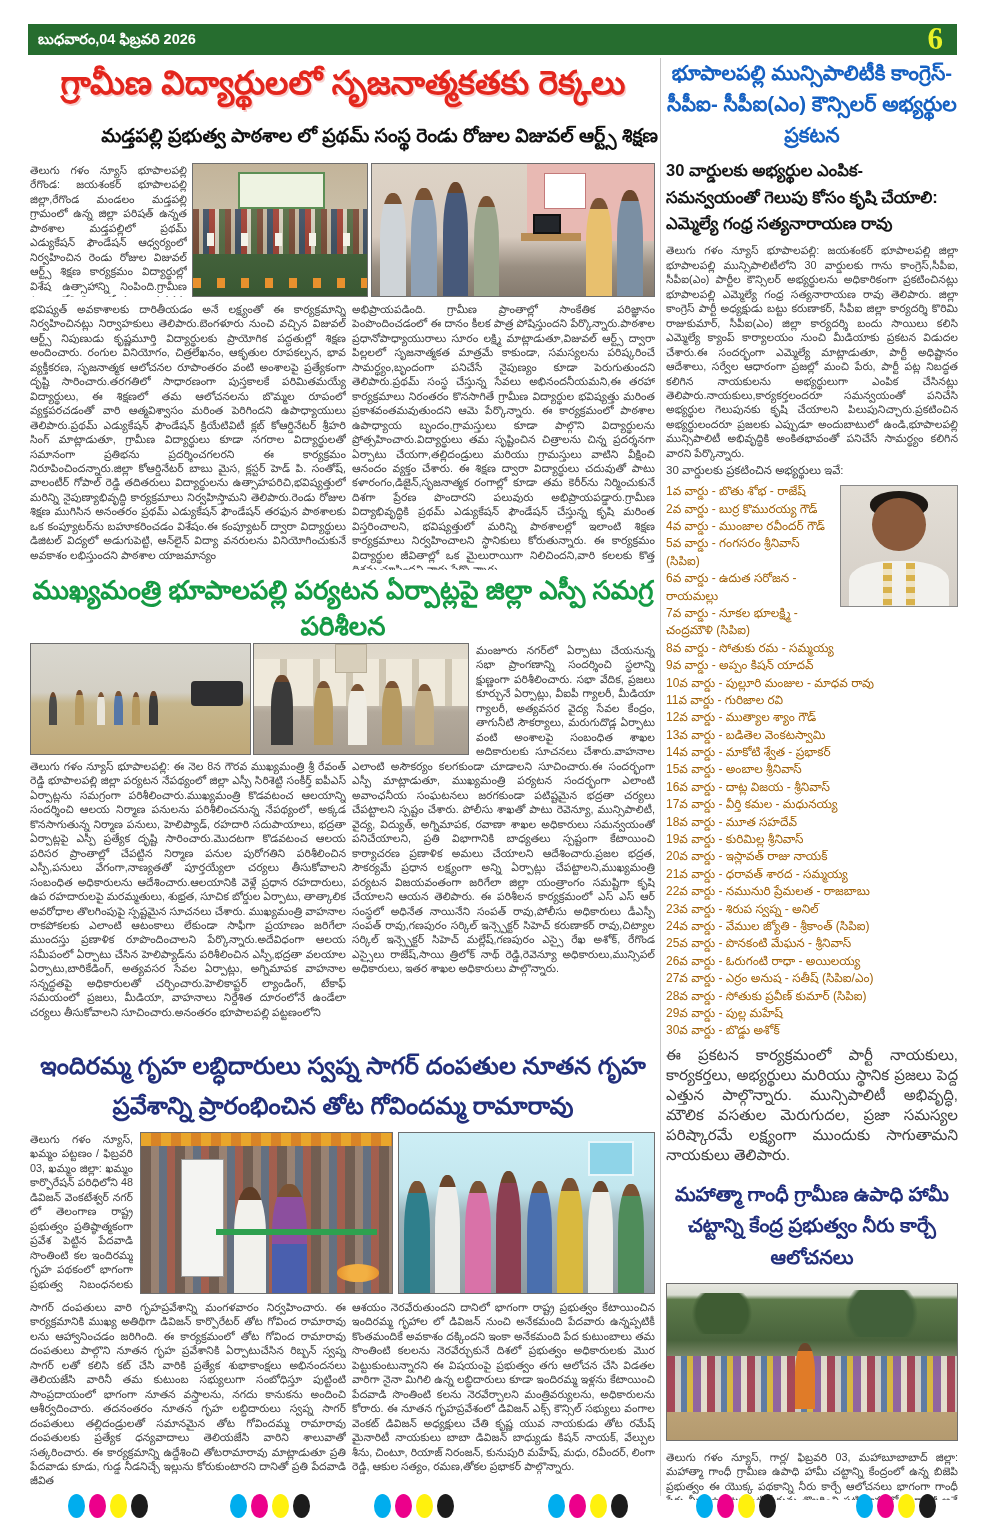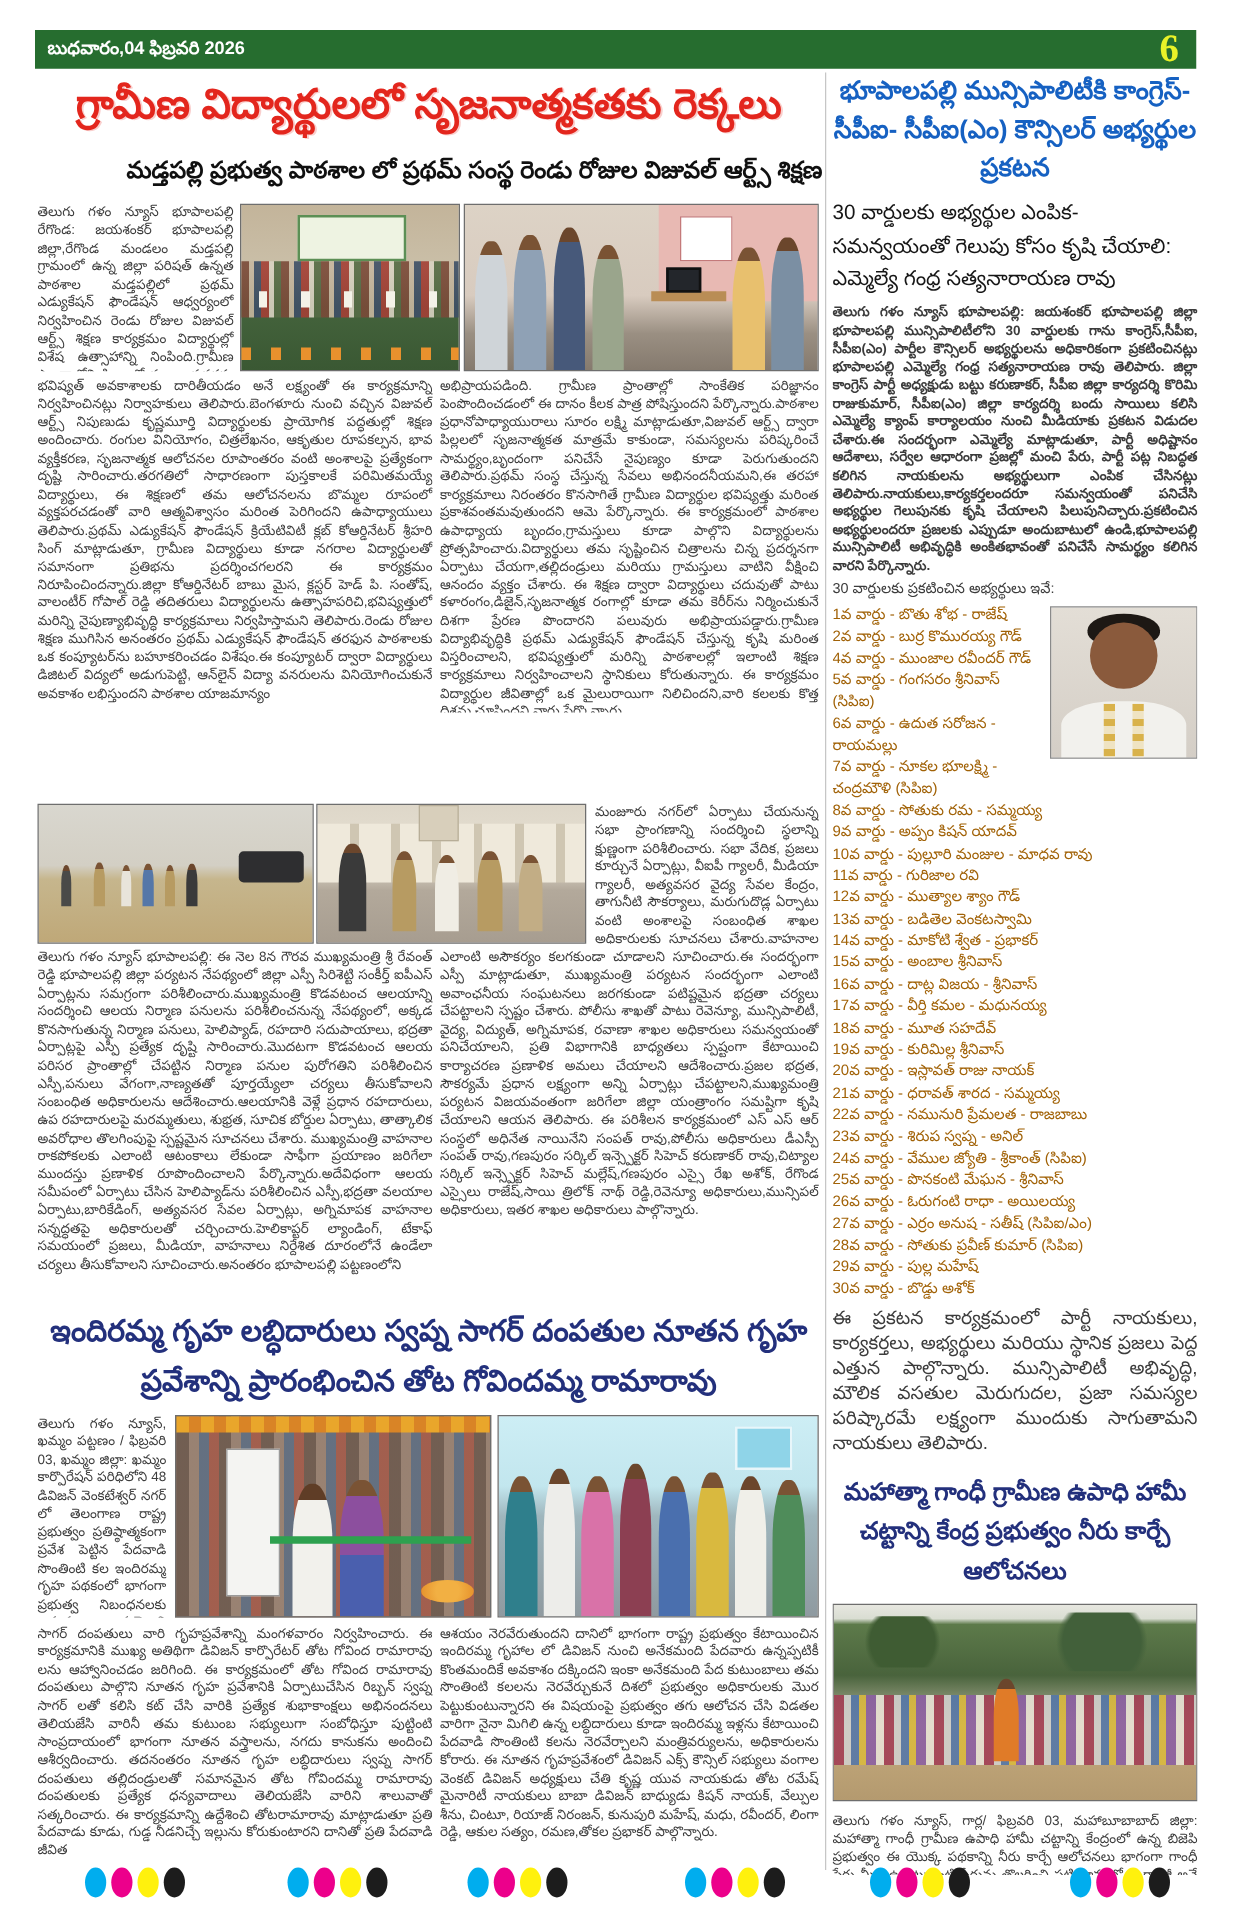--- a/index.html
+++ b/index.html
@@ -47,22 +47,22 @@
     background:linear-gradient(180deg,#d9d7cf 0%,#d3cfc4 44%,#c6b68d 54%,#bfa878 100%);}
   .p-a2-2{left:253px;top:643px;width:216px;height:112px;
     background:linear-gradient(180deg,#ded7c9 0%,#e6e0d2 40%,#b3a99b 62%,#a79d90 100%);}
   .p-a3-1{left:140px;top:1132px;width:253px;height:162px;background:#8d7668;}
   .p-a3-2{left:398px;top:1132px;width:257px;height:162px;
     background:linear-gradient(180deg,#cdeef5 0%,#c2e6ee 35%,#9fb6bd 50%,#8f9aa0 100%);}
   .person{border-radius:45% 45% 0 0;}
   
   .rcol{position:absolute;left:666px;top:58px;width:292px;height:1442px;overflow:hidden;}
   .rc-head{font-size:20.5px;line-height:1.5;font-weight:bold;color:var(--headline-blue);text-align:center;}
-  .rc-sub{margin-top:7px;font-size:16.5px;line-height:1.6;font-weight:normal;color:#161616;}
-  .rc-par{margin-top:7px;font-size:10.8px;line-height:1.34;text-align:justify;color:var(--body-text);font-weight:bold;}
+  .rc-sub{margin-top:7px;font-size:16.5px;line-height:1.6;font-weight:bold;color:#161616;}
+  .rc-par{margin-top:7px;font-size:10.8px;line-height:1.34;text-align:justify;color:var(--body-text);}
   .rc-listintro{margin-top:4px;font-size:11.5px;color:var(--body-text);}
   .rc-wards{margin-top:3px;overflow:hidden;}
   .portrait{float:right;width:118px;height:122px;margin:2px 0 4px 7px;border:1px solid #8a8a8a;position:relative;
     background:linear-gradient(180deg,#e3ded6 0%,#d4cec6 100%);overflow:hidden;}
   .portrait span{position:absolute;display:block;}
   .ward-item{font-size:12px;line-height:1.45;color:#a16207;}
   .rc-close{margin-top:5px;font-size:15px;line-height:1.34;text-align:justify;color:var(--body-text);}
   .rc-head2{margin-top:14px;font-size:19.5px;line-height:1.6;font-weight:bold;color:var(--headline-navy);text-align:center;}
   .rc-photo{position:relative;margin-top:10px;width:100%;height:158px;border:1px solid #6e6e6e;overflow:hidden;
     background:linear-gradient(180deg,#e7e7e0 0%,#d9ddd2 7%,#5d7a4a 10%,#49633c 36%,#7d8a6a 47%,#c4aa7d 62%,#b49a6f 100%);}
@@ -105,20 +105,21 @@
     <span class="person" style="left:14%;bottom:0;width:9%;height:82%;background:linear-gradient(180deg,#7a5334 0 11%,#8fa1b5 11% 100%);"></span>
     <span class="person" style="left:25%;bottom:0;width:9%;height:86%;background:linear-gradient(180deg,#6b462c 0 10%,#47597a 10% 100%);"></span>
     <span class="person" style="left:36%;bottom:0;width:9%;height:76%;background:linear-gradient(180deg,#7a5334 0 11%,#9aa58c 11% 100%);"></span>
     <span class="person" style="left:76%;bottom:0;width:9%;height:74%;background:linear-gradient(180deg,#7a5334 0 11%,#e8c06e 11% 100%);"></span>
     <span class="person" style="left:87%;bottom:0;width:9%;height:80%;background:linear-gradient(180deg,#6b462c 0 10%,#7b8fa3 10% 100%);"></span>
   </div>
 
   <div class="txt a1-left">భవిష్యత్ అవకాశాలకు దారితీయడం అనే లక్ష్యంతో ఈ కార్యక్రమాన్ని నిర్వహించినట్లు నిర్వాహకులు తెలిపారు.బెంగళూరు నుంచి వచ్చిన విజువల్ ఆర్ట్స్ నిపుణుడు కృష్ణమూర్తి విద్యార్థులకు ప్రాయోగిక పద్ధతుల్లో శిక్షణ అందించారు. రంగుల వినియోగం, చిత్రలేఖనం, ఆకృతుల రూపకల్పన, భావ వ్యక్తీకరణ, సృజనాత్మక ఆలోచనల రూపాంతరం వంటి అంశాలపై ప్రత్యేకంగా దృష్టి సారించారు.తరగతిలో సాధారణంగా పుస్తకాలకే పరిమితమయ్యే విద్యార్థులు, ఈ శిక్షణలో తమ ఆలోచనలను బొమ్మల రూపంలో వ్యక్తపరచడంతో వారి ఆత్మవిశ్వాసం మరింత పెరిగిందని ఉపాధ్యాయులు తెలిపారు.ప్రథమ్ ఎడ్యుకేషన్ ఫౌండేషన్ క్రియేటివిటీ క్లబ్ కోఆర్డినేటర్ శ్రీహరి సింగ్ మాట్లాడుతూ, గ్రామీణ విద్యార్థులు కూడా నగరాల విద్యార్థులతో సమానంగా ప్రతిభను ప్రదర్శించగలరని ఈ కార్యక్రమం నిరూపించిందన్నారు.జిల్లా కోఆర్డినేటర్ బాబు మైస, క్లస్టర్ హెడ్ పి. సంతోష్, వాలంటీర్ గోపాల్ రెడ్డి తదితరులు విద్యార్థులను ఉత్సాహపరిచి,భవిష్యత్తులో మరిన్ని నైపుణ్యాభివృద్ధి కార్యక్రమాలు నిర్వహిస్తామని తెలిపారు.రెండు రోజుల శిక్షణ ముగిసిన అనంతరం ప్రథమ్ ఎడ్యుకేషన్ ఫౌండేషన్ తరఫున పాఠశాలకు ఒక కంప్యూటర్‌ను బహూకరించడం విశేషం.ఈ కంప్యూటర్ ద్వారా విద్యార్థులు డిజిటల్ విద్యలో అడుగుపెట్టి, ఆన్‌లైన్ విద్యా వనరులను వినియోగించుకునే అవకాశం లభిస్తుందని పాఠశాల యాజమాన్యం</div>
   <div class="txt a1-right">అభిప్రాయపడింది. గ్రామీణ ప్రాంతాల్లో సాంకేతిక పరిజ్ఞానం పెంపొందించడంలో ఈ దానం కీలక పాత్ర పోషిస్తుందని పేర్కొన్నారు.పాఠశాల ప్రధానోపాధ్యాయురాలు సూరం లక్ష్మి మాట్లాడుతూ,విజువల్ ఆర్ట్స్ ద్వారా పిల్లలలో సృజనాత్మకత మాత్రమే కాకుండా, సమస్యలను పరిష్కరించే సామర్థ్యం,బృందంగా పనిచేసే నైపుణ్యం కూడా పెరుగుతుందని తెలిపారు.ప్రథమ్ సంస్థ చేస్తున్న సేవలు అభినందనీయమని,ఈ తరహా కార్యక్రమాలు నిరంతరం కొనసాగితే గ్రామీణ విద్యార్థుల భవిష్యత్తు మరింత ప్రకాశవంతమవుతుందని ఆమె పేర్కొన్నారు. ఈ కార్యక్రమంలో పాఠశాల ఉపాధ్యాయ బృందం,గ్రామస్తులు కూడా పాల్గొని విద్యార్థులను ప్రోత్సహించారు.విద్యార్థులు తమ సృష్టించిన చిత్రాలను చిన్న ప్రదర్శనగా ఏర్పాటు చేయగా,తల్లిదండ్రులు మరియు గ్రామస్తులు వాటిని వీక్షించి ఆనందం వ్యక్తం చేశారు. ఈ శిక్షణ ద్వారా విద్యార్థులు చదువుతో పాటు కళారంగం,డిజైన్,సృజనాత్మక రంగాల్లో కూడా తమ కెరీర్‌ను నిర్మించుకునే దిశగా ప్రేరణ పొందారని పలువురు అభిప్రాయపడ్డారు.గ్రామీణ విద్యాభివృద్ధికి ప్రథమ్ ఎడ్యుకేషన్ ఫౌండేషన్ చేస్తున్న కృషి మరింత విస్తరించాలని, భవిష్యత్తులో మరిన్ని పాఠశాలల్లో ఇలాంటి శిక్షణ కార్యక్రమాలు నిర్వహించాలని స్థానికులు కోరుతున్నారు. ఈ కార్యక్రమం విద్యార్థుల జీవితాల్లో ఒక మైలురాయిగా నిలిచిందని,వారి కలలకు కొత్త దిశను చూపిందని వారు పేర్కొన్నారు.</div>
 
+  <div class="h-green">ముఖ్యమంత్రి భూపాలపల్లి పర్యటన ఏర్పాట్లపై జిల్లా ఎస్పీ సమగ్ర పరిశీలన</div>
 
   <div class="photo p-a2-1">
     <span class="person" style="left:8%;bottom:26%;width:4%;height:30%;background:linear-gradient(180deg,#6b462c 0 14%,#4a4a48 14% 100%);"></span>
     <span class="person" style="left:20%;bottom:26%;width:4%;height:32%;background:linear-gradient(180deg,#7a5334 0 14%,#b79b62 14% 100%);"></span>
     <span class="person" style="left:30%;bottom:26%;width:4%;height:30%;background:linear-gradient(180deg,#7a5334 0 14%,#e8e4da 14% 100%);"></span>
     <span class="person" style="left:38%;bottom:26%;width:4%;height:31%;background:linear-gradient(180deg,#7a5334 0 14%,#5577a8 14% 100%);"></span>
     <span class="person" style="left:46%;bottom:26%;width:4%;height:30%;background:linear-gradient(180deg,#7a5334 0 14%,#b79b62 14% 100%);"></span>
     <span class="person" style="left:54%;bottom:26%;width:4%;height:31%;background:linear-gradient(180deg,#6b462c 0 14%,#3a3a3a 14% 100%);"></span>
     <span style="right:3%;top:34%;width:24%;height:22%;background:#2e2e30;border-radius:4px;"></span>
   </div>

